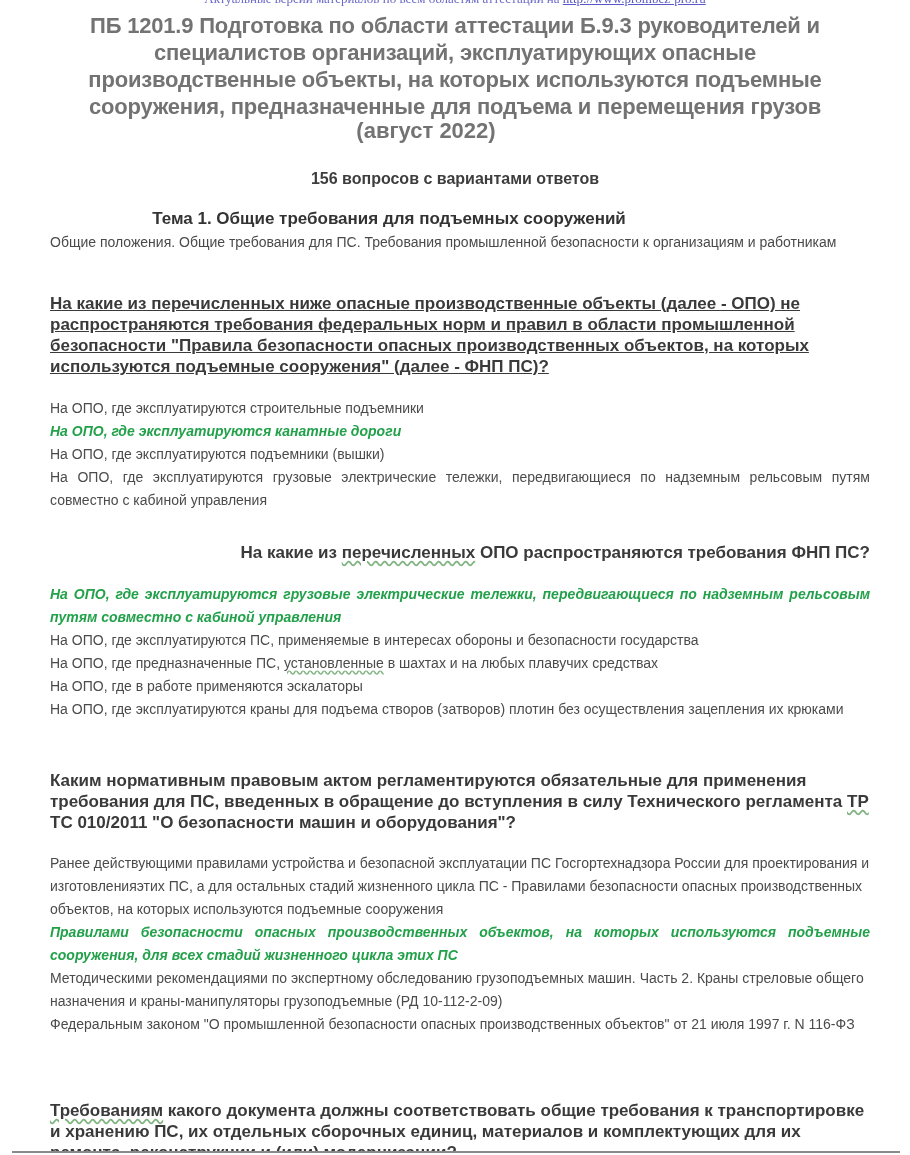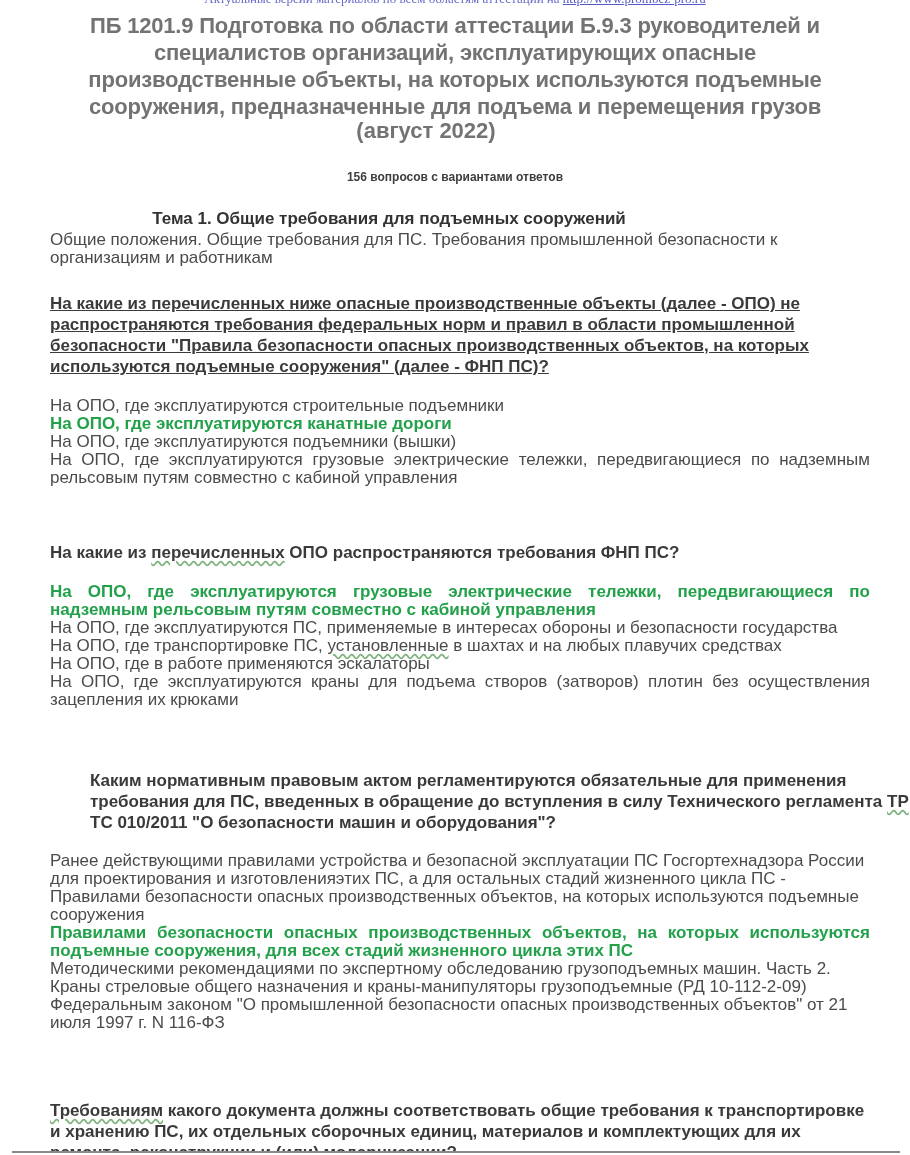--- a/index.html
+++ b/index.html
@@ -45,57 +45,57 @@
       font-size: 22px;
       font-weight: bold;
       color: #737373;
     }
     .subtitle {
       position: absolute;
       top: 170px;
       left: 0;
       width: 910px;
       text-align: center;
-      font-size: 12px;
+      font-size: 16px;
       font-weight: bold;
       color: #3d3d3d;
     }
     .topic {
       position: absolute;
       top: 209px;
       left: 0;
       width: 778px;
       text-align: center;
       font-size: 17px;
       font-weight: bold;
       color: #333;
     }
     .section {
       position: absolute;
       left: 50px;
       width: 820px;
-      font-size: 17px;
-      line-height: 18px;
+      font-size: 14px;
+      line-height: 23px;
     }
     .section-desc { top: 231px; color: #4a4a4a; }
     .q {
       font-weight: bold;
       color: #3a3a3a;
       font-size: 17px;
       line-height: 21px;
     }
     .ans { color: #4b4b4b; }
-    .ans.correct { color: #22a14a; font-weight: bold; }
+    .ans.correct { color: #22a14a; font-weight: bold; font-style: italic; }
     .justify { text-align: justify; }
     .wavy { text-decoration: underline wavy #7fb37f; text-underline-offset: 2px; }
     .q1 { top: 293px; text-decoration: underline; }
     .a1 { top: 397px; }
-    .q2 { top: 542px; }
+    .q2 { top: 542px; text-align: right; }
     .a2 { top: 583px; }
-    .q3 { top: 770px; margin-left: 40px; }
+    .q3 { top: 770px; }
     .a3 { top: 852px; }
     .q4 { top: 1100px; }
     .bottom-rule {
       position: absolute;
       left: 12px;
       width: 888px;
       top: 1151px;
       height: 2px;
       background: #8a8a8a;
     }
@@ -128,21 +128,21 @@
   <div class="ans">На ОПО, где эксплуатируются строительные подъемники</div>
   <div class="ans correct">На ОПО, где эксплуатируются канатные дороги</div>
   <div class="ans">На ОПО, где эксплуатируются подъемники (вышки)</div>
   <div class="ans justify">На ОПО, где эксплуатируются грузовые электрические тележки, передвигающиеся по надземным рельсовым путям совместно с кабиной управления</div>
 </div>
 
 <div class="section q q2"><span>На какие из </span><span class="wavy">перечисленных</span><span> ОПО распространяются требования ФНП ПС?</span></div>
 <div class="section a2">
   <div class="ans correct justify">На ОПО, где эксплуатируются грузовые электрические тележки, передвигающиеся по надземным рельсовым путям совместно с кабиной управления</div>
   <div class="ans justify">На ОПО, где эксплуатируются ПС, применяемые в интересах обороны и безопасности государства</div>
-  <div class="ans"><span>На ОПО, где транспортировке ПС, </span><span class="wavy">установленные</span><span> в шахтах и на любых плавучих средствах</span></div>
+  <div class="ans"><span>На ОПО, где предназначенные ПС, </span><span class="wavy">установленные</span><span> в шахтах и на любых плавучих средствах</span></div>
   <div class="ans">На ОПО, где в работе применяются эскалаторы</div>
   <div class="ans justify">На ОПО, где эксплуатируются краны для подъема створов (затворов) плотин без осуществления зацепления их крюками</div>
 </div>
 
 <div class="section q q3"><span>Каким нормативным правовым актом регламентируются обязательные для применения требования для ПС, введенных в обращение до вступления в силу Технического регламента </span><span class="wavy">ТР</span><span> ТС 010/2011 "О безопасности машин и оборудования"?</span></div>
 <div class="section a3">
   <div class="ans">Ранее действующими правилами устройства и безопасной эксплуатации ПС Госгортехнадзора России для проектирования и изготовленияэтих ПС, а для остальных стадий жизненного цикла ПС - Правилами безопасности опасных производственных объектов, на которых используются подъемные сооружения</div>
   <div class="ans correct justify">Правилами безопасности опасных производственных объектов, на которых используются подъемные сооружения, для всех стадий жизненного цикла этих ПС</div>
   <div class="ans">Методическими рекомендациями по экспертному обследованию грузоподъемных машин. Часть 2. Краны стреловые общего назначения и краны-манипуляторы грузоподъемные (РД 10-112-2-09)</div>
   <div class="ans">Федеральным законом "О промышленной безопасности опасных производственных объектов" от 21 июля 1997 г. N 116-ФЗ</div>

